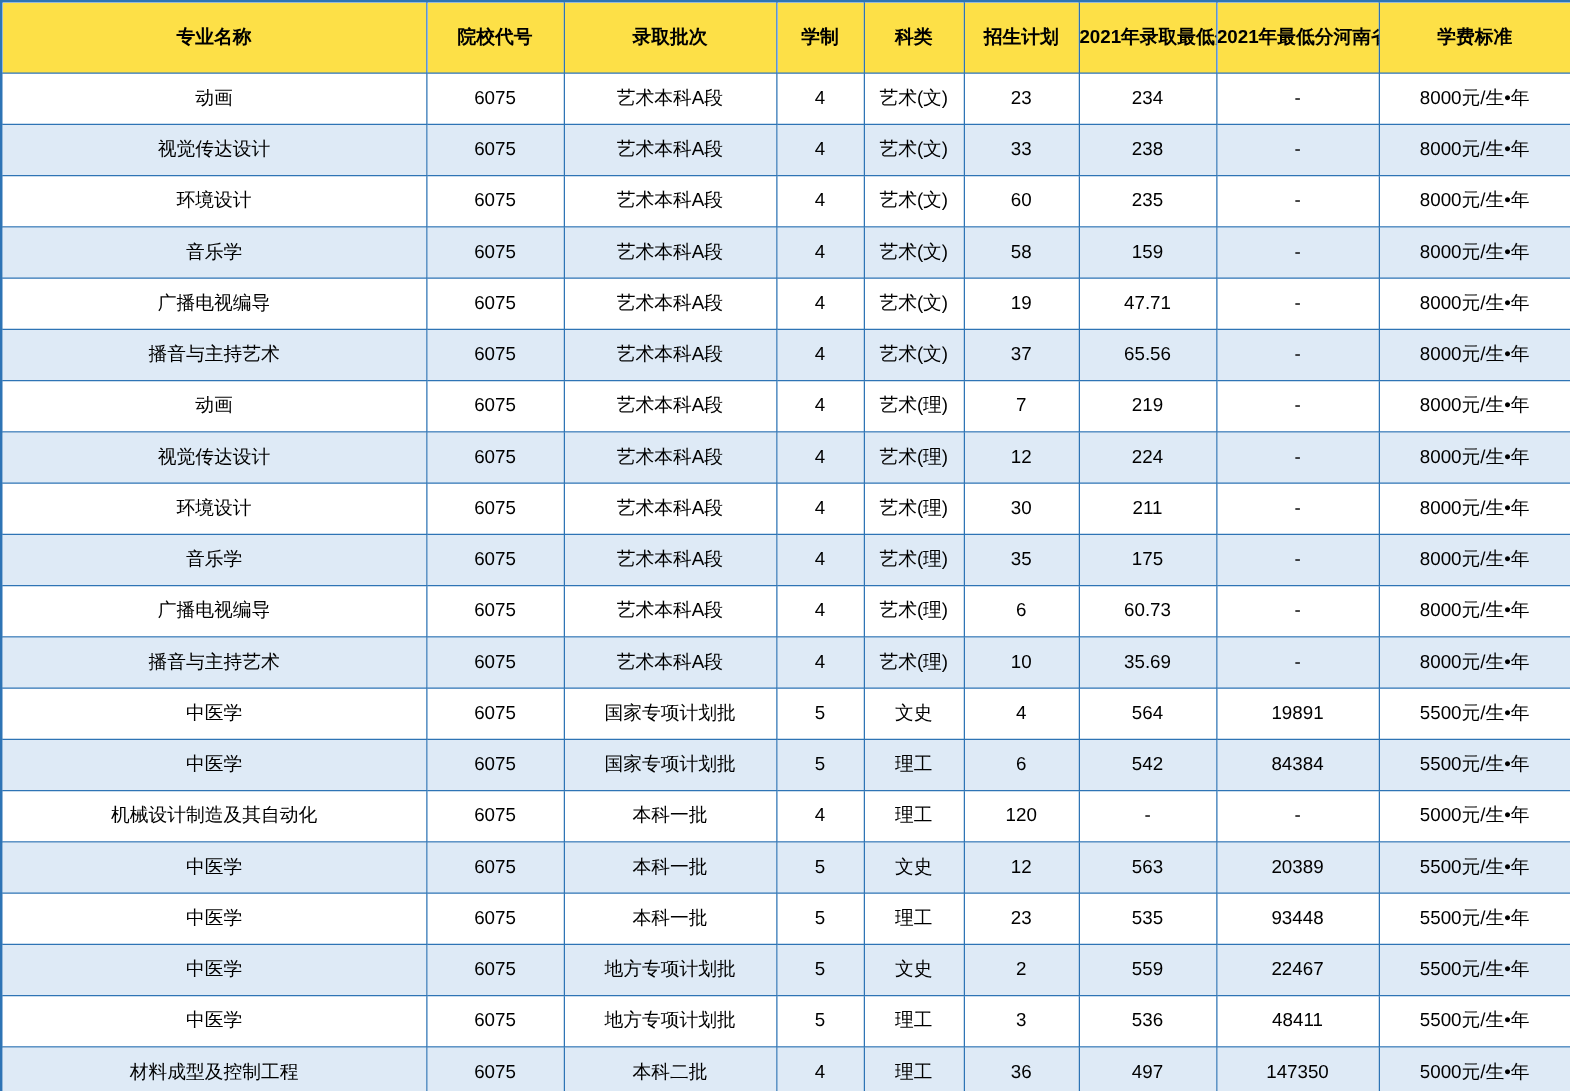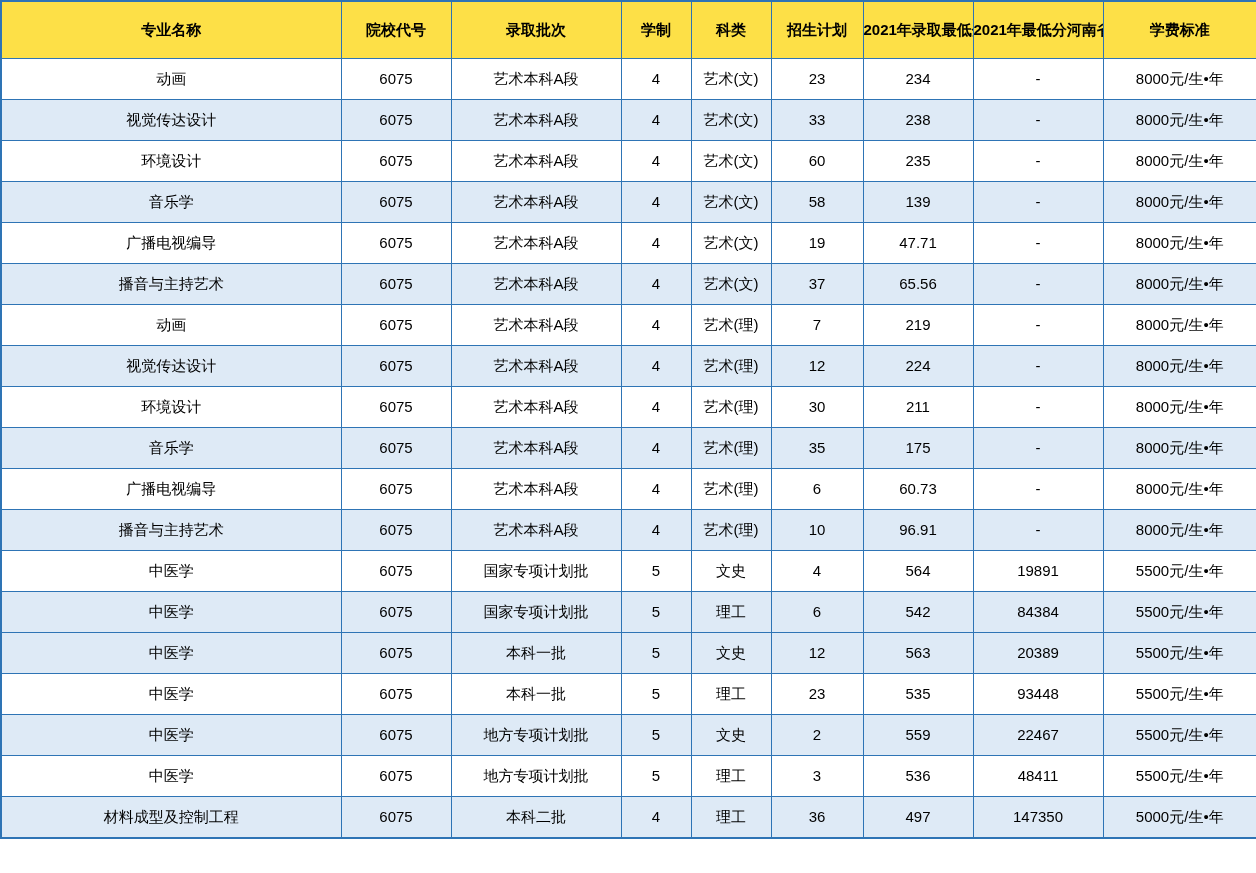--- a/index.html
+++ b/index.html
@@ -121,21 +121,21 @@
         <td>-</td>
         <td>8000元/生•年</td>
       </tr>
       <tr class="even">
         <td>音乐学</td>
         <td>6075</td>
         <td>艺术本科A段</td>
         <td>4</td>
         <td>艺术(文)</td>
         <td>58</td>
-        <td>139</td>
+        <td>159</td>
         <td>-</td>
         <td>8000元/生•年</td>
       </tr>
       <tr class="odd">
         <td>广播电视编导</td>
         <td>6075</td>
         <td>艺术本科A段</td>
         <td>4</td>
         <td>艺术(文)</td>
         <td>19</td>
@@ -209,21 +209,21 @@
         <td>-</td>
         <td>8000元/生•年</td>
       </tr>
       <tr class="even">
         <td>播音与主持艺术</td>
         <td>6075</td>
         <td>艺术本科A段</td>
         <td>4</td>
         <td>艺术(理)</td>
         <td>10</td>
-        <td>96.91</td>
+        <td>35.69</td>
         <td>-</td>
         <td>8000元/生•年</td>
       </tr>
       <tr class="odd">
         <td>中医学</td>
         <td>6075</td>
         <td>国家专项计划批</td>
         <td>5</td>
         <td>文史</td>
         <td>4</td>
@@ -234,20 +234,31 @@
       <tr class="even">
         <td>中医学</td>
         <td>6075</td>
         <td>国家专项计划批</td>
         <td>5</td>
         <td>理工</td>
         <td>6</td>
         <td>542</td>
         <td>84384</td>
         <td>5500元/生•年</td>
+      </tr>
+      <tr class="odd">
+        <td>机械设计制造及其自动化</td>
+        <td>6075</td>
+        <td>本科一批</td>
+        <td>4</td>
+        <td>理工</td>
+        <td>120</td>
+        <td>-</td>
+        <td>-</td>
+        <td>5000元/生•年</td>
       </tr>
       <tr class="even">
         <td>中医学</td>
         <td>6075</td>
         <td>本科一批</td>
         <td>5</td>
         <td>文史</td>
         <td>12</td>
         <td>563</td>
         <td>20389</td>

